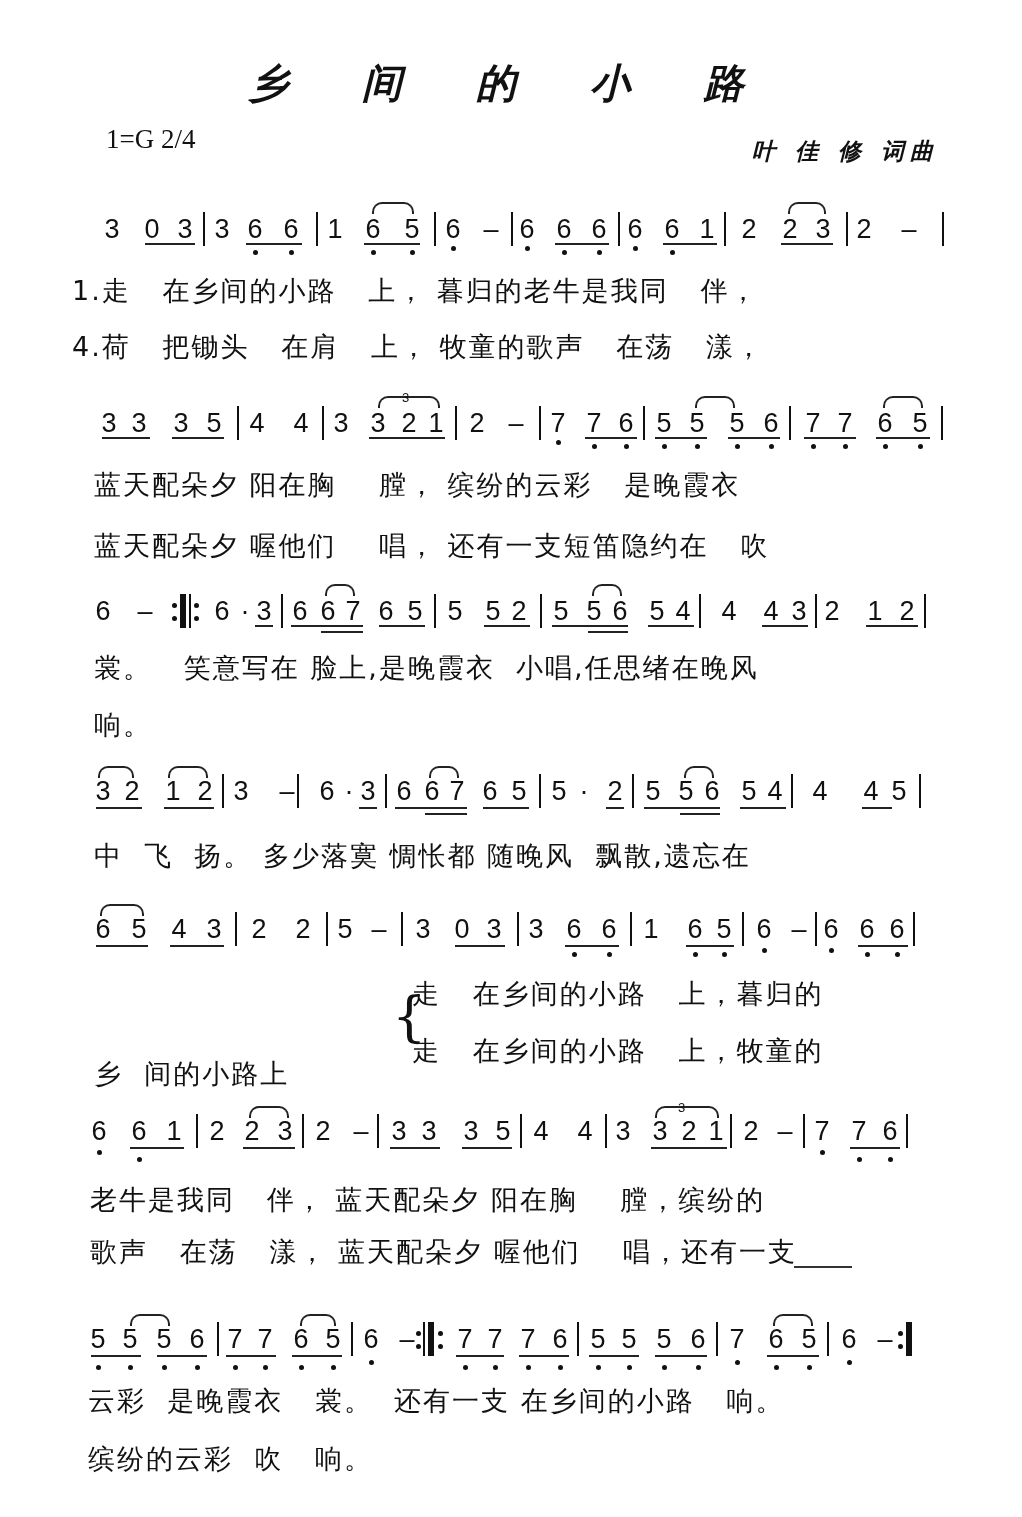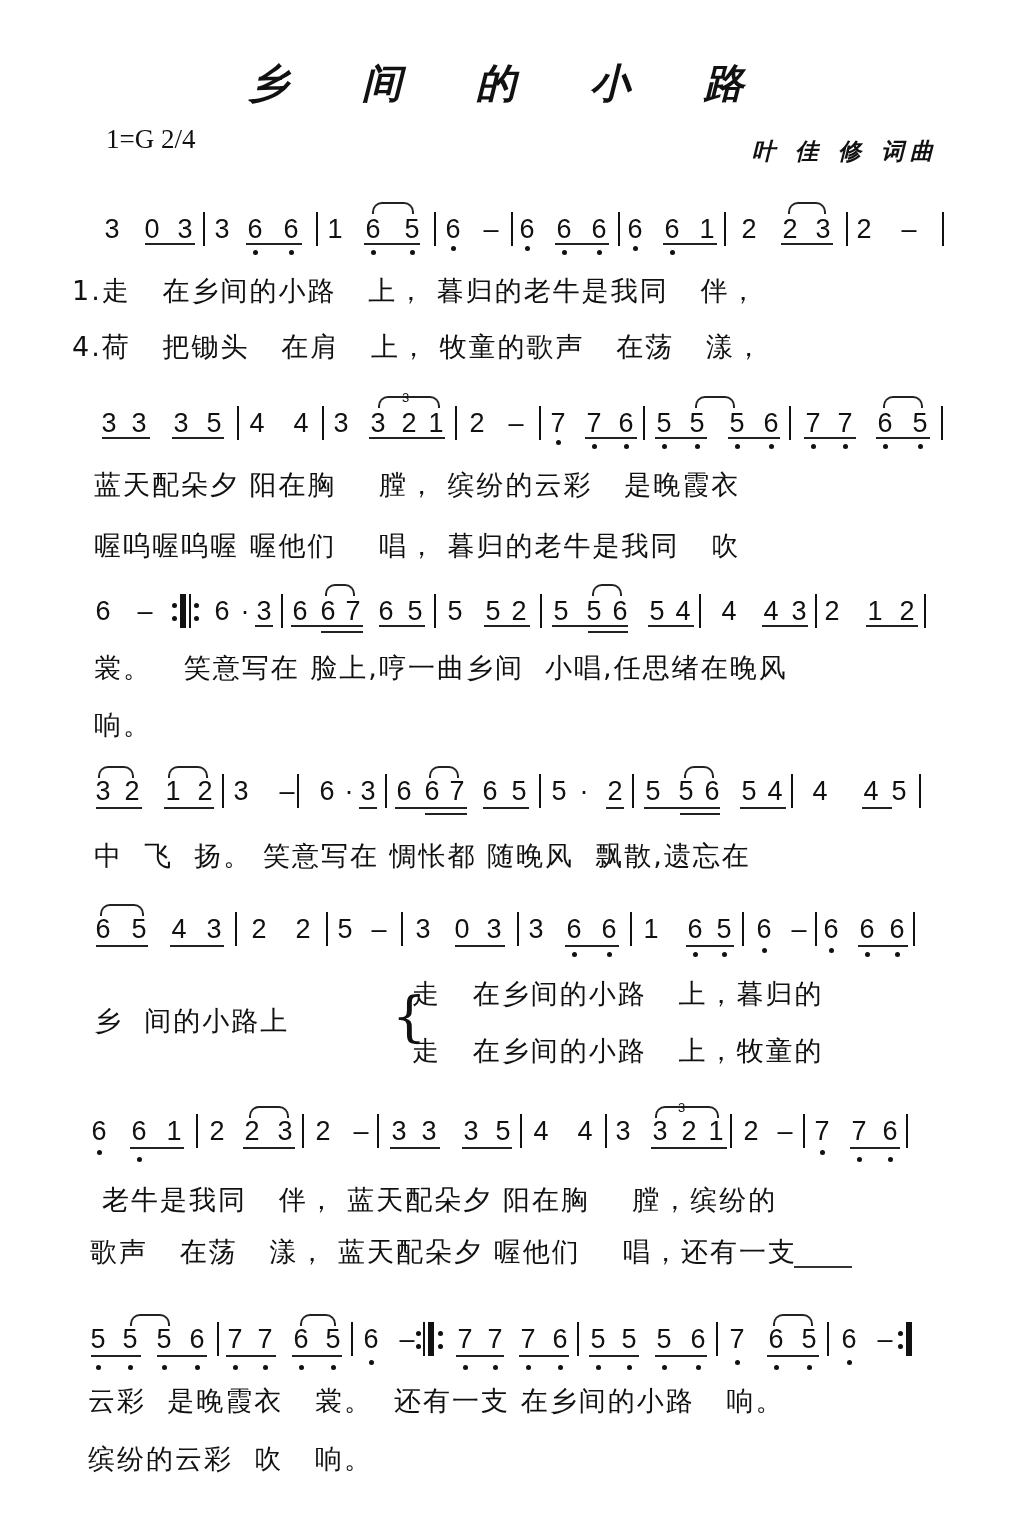--- a/index.html
+++ b/index.html
@@ -133,21 +133,21 @@
     <div class="dot" style="left:843px;top:40px"></div>
   <span class="n" style="left:876px">6</span>
     <span class="n" style="left:911px">5</span>
   <div class="slur" style="left:883px;top:-8px;width:36px"></div>
   <div class="ul" style="left:876px;top:33px;width:54px"></div>
   <div class="dot" style="left:883px;top:40px"></div>
     <div class="dot" style="left:918px;top:40px"></div>
   <div class="bar" style="left:941px"></div>
 </div>
 <div class="lyr" style="left:94px;top:469px">蓝天配朵夕 阳在胸    膛， 缤纷的云彩   是晚霞衣</div>
-<div class="lyr" style="left:94px;top:530px">喔呜喔呜喔 喔他们    唱， 暮归的老牛是我同   吹</div>
+<div class="lyr" style="left:94px;top:530px">蓝天配朵夕 喔他们    唱， 还有一支短笛隐约在   吹</div>
 
 <div class="staff" style="top:592px">
   <span class="n" style="left:94px">6</span>
     <span class="n" style="left:136px">–</span>
   <div class="rep" style="left:172px">
     <div class="rd" style="left:0;top:9px"></div>
       <div class="rd" style="left:0;top:22px"></div>
     <div class="thick" style="left:8px"></div>
       <div class="thin" style="left:17px"></div>
     <div class="rd" style="left:22px;top:9px"></div>
@@ -187,21 +187,21 @@
   <span class="n" style="left:762px">4</span>
     <span class="n" style="left:790px">3</span>
   <div class="ul" style="left:762px;top:33px;width:46px"></div>
   <div class="bar" style="left:815px"></div>
   <span class="n" style="left:823px">2</span>
   <span class="n" style="left:866px">1</span>
     <span class="n" style="left:898px">2</span>
   <div class="ul" style="left:866px;top:33px;width:52px"></div>
   <div class="bar" style="left:924px"></div>
 </div>
-<div class="lyr" style="left:94px;top:652px">裳。   笑意写在 脸上,哼一曲乡间  小唱,任思绪在晚风</div>
+<div class="lyr" style="left:94px;top:652px">裳。   笑意写在 脸上,是晚霞衣  小唱,任思绪在晚风</div>
 <div class="lyr" style="left:94px;top:709px">响。</div>
 
 <div class="staff" style="top:772px">
   <span class="n" style="left:94px">3</span>
     <span class="n" style="left:123px">2</span>
   <div class="slur" style="left:98px;top:-6px;width:32px"></div>
   <div class="ul" style="left:96px;top:35px;width:46px"></div>
   <span class="n" style="left:164px">1</span>
     <span class="n" style="left:196px">2</span>
   <div class="slur" style="left:168px;top:-6px;width:36px"></div>
@@ -239,21 +239,21 @@
   <span class="n" style="left:740px">5</span>
     <span class="n" style="left:766px">4</span>
   <div class="ul" style="left:740px;top:35px;width:46px"></div>
   <div class="bar" style="left:791px"></div>
   <span class="n" style="left:811px">4</span>
   <span class="n" style="left:862px">4</span>
     <span class="n" style="left:890px">5</span>
   <div class="ul" style="left:862px;top:35px;width:30px"></div>
   <div class="bar" style="left:919px"></div>
 </div>
-<div class="lyr" style="left:94px;top:840px">中  飞  扬。 笑意写在 惆怅都 随晚风  飘散,遗忘在</div>
+<div class="lyr" style="left:94px;top:840px">中  飞  扬。 多少落寞 惆怅都 随晚风  飘散,遗忘在</div>
 
 <div class="staff" style="top:910px">
   <span class="n" style="left:94px">6</span>
     <span class="n" style="left:130px">5</span>
   <div class="slur" style="left:100px;top:-6px;width:40px"></div>
   <div class="ul" style="left:96px;top:35px;width:52px"></div>
   <span class="n" style="left:170px">4</span>
     <span class="n" style="left:205px">3</span>
   <div class="ul" style="left:170px;top:35px;width:54px"></div>
   <div class="bar" style="left:235px"></div>
@@ -288,21 +288,21 @@
   <div class="bar" style="left:815px"></div>
   <span class="n" style="left:822px">6</span>
     <div class="dot" style="left:829px;top:38px"></div>
   <span class="n" style="left:858px">6</span>
     <span class="n" style="left:888px">6</span>
   <div class="ul" style="left:858px;top:35px;width:50px"></div>
   <div class="dot" style="left:865px;top:42px"></div>
     <div class="dot" style="left:895px;top:42px"></div>
   <div class="bar" style="left:913px"></div>
 </div>
-<div class="lyr" style="left:94px;top:1005px">乡  间的小路上</div>
+<div class="lyr" style="left:94px;top:1058px">乡  间的小路上</div>
 <div class="brace" style="left:392px;top:990px">{</div>
 <div class="lyr" style="left:412px;top:978px">走   在乡间的小路   上，暮归的</div>
 <div class="lyr" style="left:412px;top:1035px">走   在乡间的小路   上，牧童的</div>
 
 <div class="staff" style="top:1112px">
   <span class="n" style="left:90px">6</span>
     <div class="dot" style="left:97px;top:38px"></div>
   <span class="n" style="left:130px">6</span>
     <span class="n" style="left:165px">1</span>
   <div class="ul" style="left:130px;top:35px;width:54px"></div>
@@ -340,21 +340,21 @@
   <div class="bar" style="left:803px"></div>
   <span class="n" style="left:813px">7</span>
     <div class="dot" style="left:820px;top:38px"></div>
   <span class="n" style="left:850px">7</span>
     <span class="n" style="left:881px">6</span>
   <div class="ul" style="left:850px;top:35px;width:50px"></div>
   <div class="dot" style="left:857px;top:45px"></div>
     <div class="dot" style="left:888px;top:45px"></div>
   <div class="bar" style="left:906px"></div>
 </div>
-<div class="lyr" style="left:102px;top:1184px">老牛是我同   伴， 蓝天配朵夕 阳在胸    膛，缤纷的</div>
+<div class="lyr" style="left:90px;top:1184px">老牛是我同   伴， 蓝天配朵夕 阳在胸    膛，缤纷的</div>
 <div class="lyr" style="left:90px;top:1236px">歌声   在荡   漾， 蓝天配朵夕 喔他们    唱，还有一支</div>
 <div class="ul" style="left:794px;top:1266px;width:58px;background:#333"></div>
 
 <div class="staff" style="top:1320px">
   <span class="n" style="left:89px">5</span>
     <span class="n" style="left:121px">5</span>
   <div class="slur" style="left:130px;top:-6px;width:36px"></div>
   <div class="ul" style="left:91px;top:35px;width:50px"></div>
   <span class="n" style="left:155px">5</span>
     <span class="n" style="left:188px">6</span>

